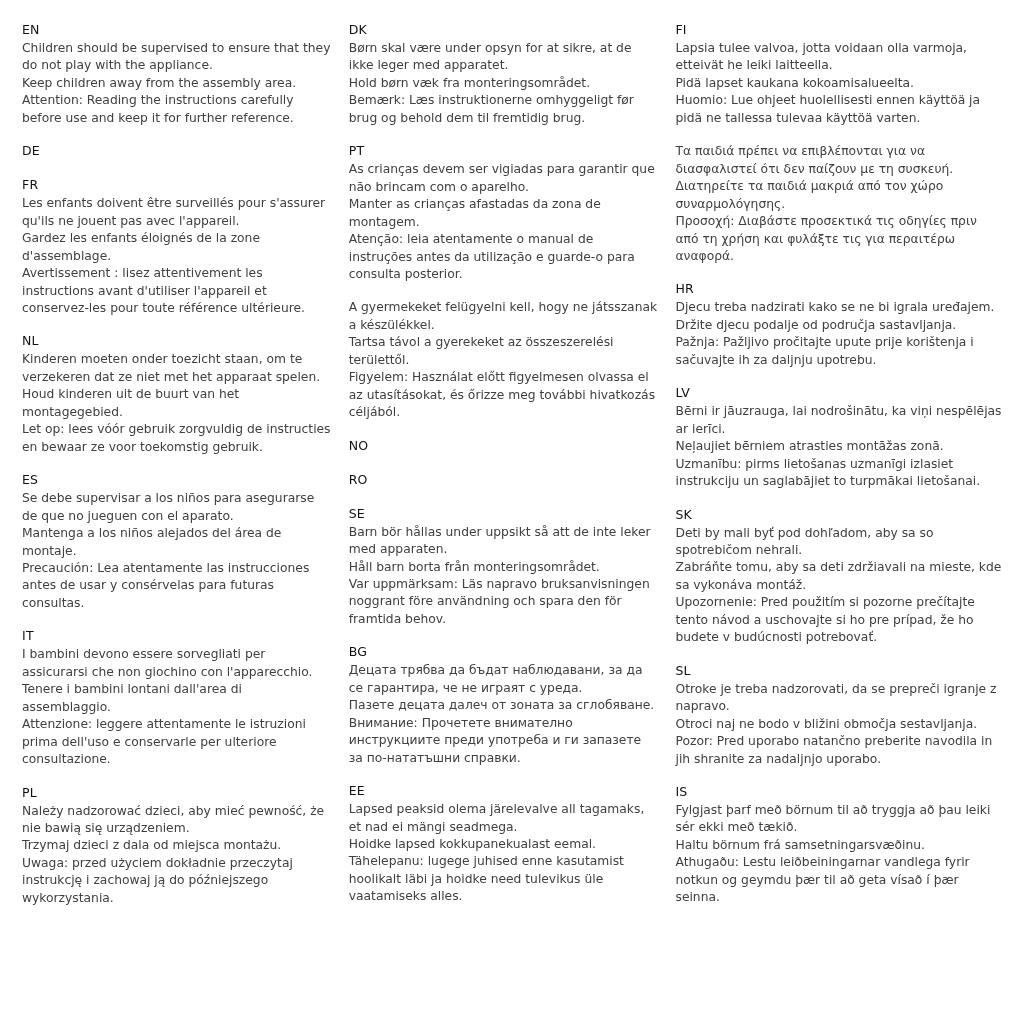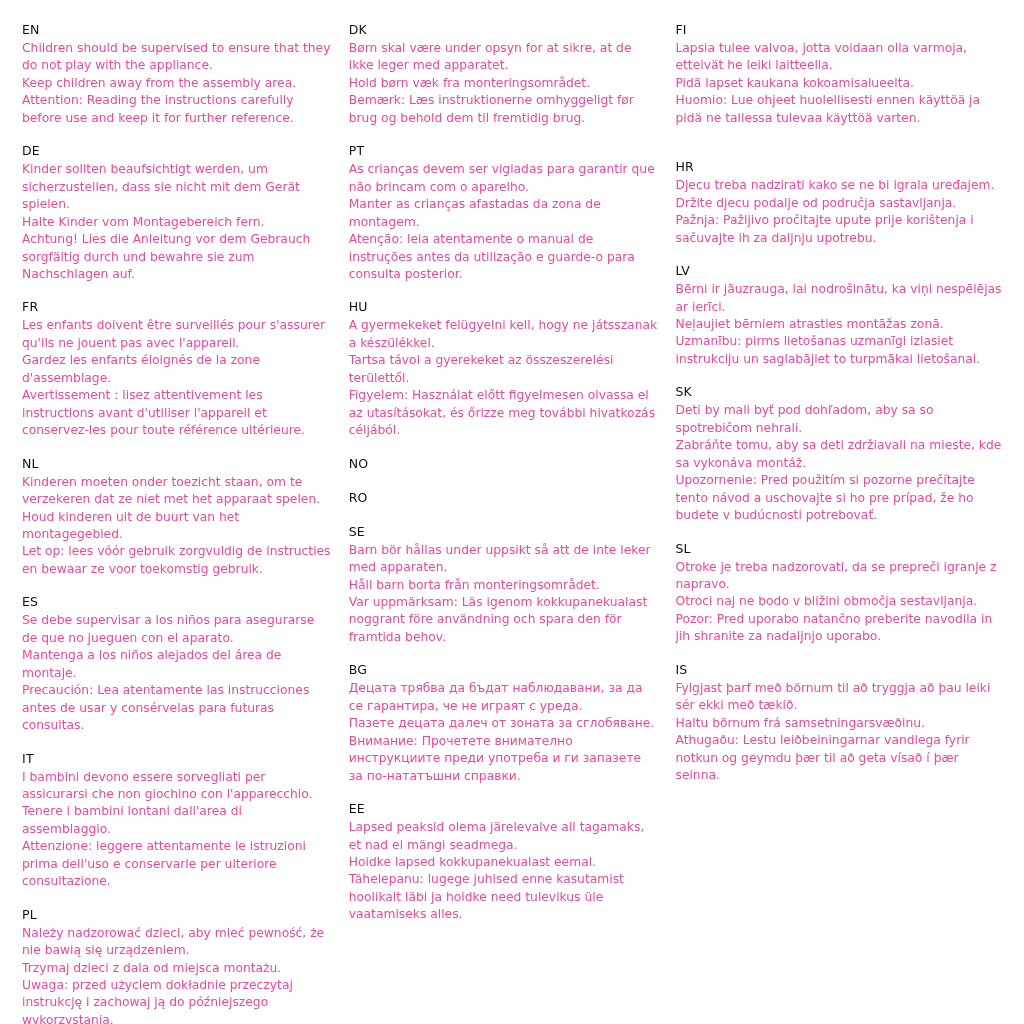--- a/index.html
+++ b/index.html
@@ -38,43 +38,40 @@
   .lang-code {
     font-size: 12.5px;
     font-weight: 400;
     letter-spacing: 0.2px;
     color: #111111;
     margin-bottom: 3px;
   }
   .lang-body {
     font-size: 12.3px;
     line-height: 1.42;
-    color: #ec4899;
+    color: #404040;
     white-space: pre-line;
     word-wrap: break-word;
     hyphens: none;
   }
 </style>
 </head>
 <body>
 
 <div class="page">
 
   <div class="column col-1">
     <div class="block">
       <div class="lang-code">EN</div>
       <div class="lang-body">Children should be supervised to ensure that they do not play with the appliance.
 Keep children away from the assembly area.
 Attention: Reading the instructions carefully before use and keep it for further reference.</div>
     </div>
     <div class="block">
       <div class="lang-code">DE</div>
-      <div class="lang-body">Kinder sollten beaufsichtigt werden, um sicherzustellen, dass sie nicht mit dem Gerät spielen.
-Halte Kinder vom Montagebereich fern.
-Achtung! Lies die Anleitung vor dem Gebrauch sorgfältig durch und bewahre sie zum Nachschlagen auf.</div>
     </div>
     <div class="block">
       <div class="lang-code">FR</div>
       <div class="lang-body">Les enfants doivent être surveillés pour s'assurer qu'ils ne jouent pas avec l'appareil.
 Gardez les enfants éloignés de la zone d'assemblage.
 Avertissement : lisez attentivement les instructions avant d'utiliser l'appareil et conservez-les pour toute référence ultérieure.</div>
     </div>
     <div class="block">
       <div class="lang-code">NL</div>
       <div class="lang-body">Kinderen moeten onder toezicht staan, om te verzekeren dat ze niet met het apparaat spelen.
@@ -109,36 +106,35 @@
 Hold børn væk fra monteringsområdet.
 Bemærk: Læs instruktionerne omhyggeligt før brug og behold dem til fremtidig brug.</div>
     </div>
     <div class="block">
       <div class="lang-code">PT</div>
       <div class="lang-body">As crianças devem ser vigiadas para garantir que não brincam com o aparelho.
 Manter as crianças afastadas da zona de montagem.
 Atenção: leia atentamente o manual de instruções antes da utilização e guarde-o para consulta posterior.</div>
     </div>
     <div class="block">
-      <div class="lang-code">HU</div>
       <div class="lang-body">A gyermekeket felügyelni kell, hogy ne játsszanak a készülékkel.
 Tartsa távol a gyerekeket az összeszerelési területtől.
 Figyelem: Használat előtt figyelmesen olvassa el az utasításokat, és őrizze meg további hivatkozás céljából.</div>
     </div>
     <div class="block">
       <div class="lang-code">NO</div>
     </div>
     <div class="block">
       <div class="lang-code">RO</div>
     </div>
     <div class="block">
       <div class="lang-code">SE</div>
       <div class="lang-body">Barn bör hållas under uppsikt så att de inte leker med apparaten.
 Håll barn borta från monteringsområdet.
-Var uppmärksam: Läs igenom kokkupanekualast noggrant före användning och spara den för framtida behov.</div>
+Var uppmärksam: Läs napravo bruksanvisningen noggrant före användning och spara den för framtida behov.</div>
     </div>
     <div class="block">
       <div class="lang-code">BG</div>
       <div class="lang-body">Децата трябва да бъдат наблюдавани, за да се гарантира, че не играят с уреда.
 Пазете децата далеч от зоната за сглобяване.
 Внимание: Прочетете внимателно инструкциите преди употреба и ги запазете за по-нататъшни справки.</div>
     </div>
     <div class="block">
       <div class="lang-code">EE</div>
       <div class="lang-body">Lapsed peaksid olema järelevalve all tagamaks, et nad ei mängi seadmega.
@@ -148,20 +144,23 @@
   </div>
 
   <div class="column col-3">
     <div class="block">
       <div class="lang-code">FI</div>
       <div class="lang-body">Lapsia tulee valvoa, jotta voidaan olla varmoja, etteivät he leiki laitteella.
 Pidä lapset kaukana kokoamisalueelta.
 Huomio: Lue ohjeet huolellisesti ennen käyttöä ja pidä ne tallessa tulevaa käyttöä varten.</div>
     </div>
     <div class="block">
+      <div class="lang-body">Τα παιδιά πρέπει να επιβλέπονται για να διασφαλιστεί ότι δεν παίζουν με τη συσκευή.
+Διατηρείτε τα παιδιά μακριά από τον χώρο συναρμολόγησης.
+Προσοχή: Διαβάστε προσεκτικά τις οδηγίες πριν από τη χρήση και φυλάξτε τις για περαιτέρω αναφορά.</div>
     </div>
     <div class="block">
       <div class="lang-code">HR</div>
       <div class="lang-body">Djecu treba nadzirati kako se ne bi igrala uređajem.
 Držite djecu podalje od područja sastavljanja.
 Pažnja: Pažljivo pročitajte upute prije korištenja i sačuvajte ih za daljnju upotrebu.</div>
     </div>
     <div class="block">
       <div class="lang-code">LV</div>
       <div class="lang-body">Bērni ir jāuzrauga, lai nodrošinātu, ka viņi nespēlējas ar ierīci.

